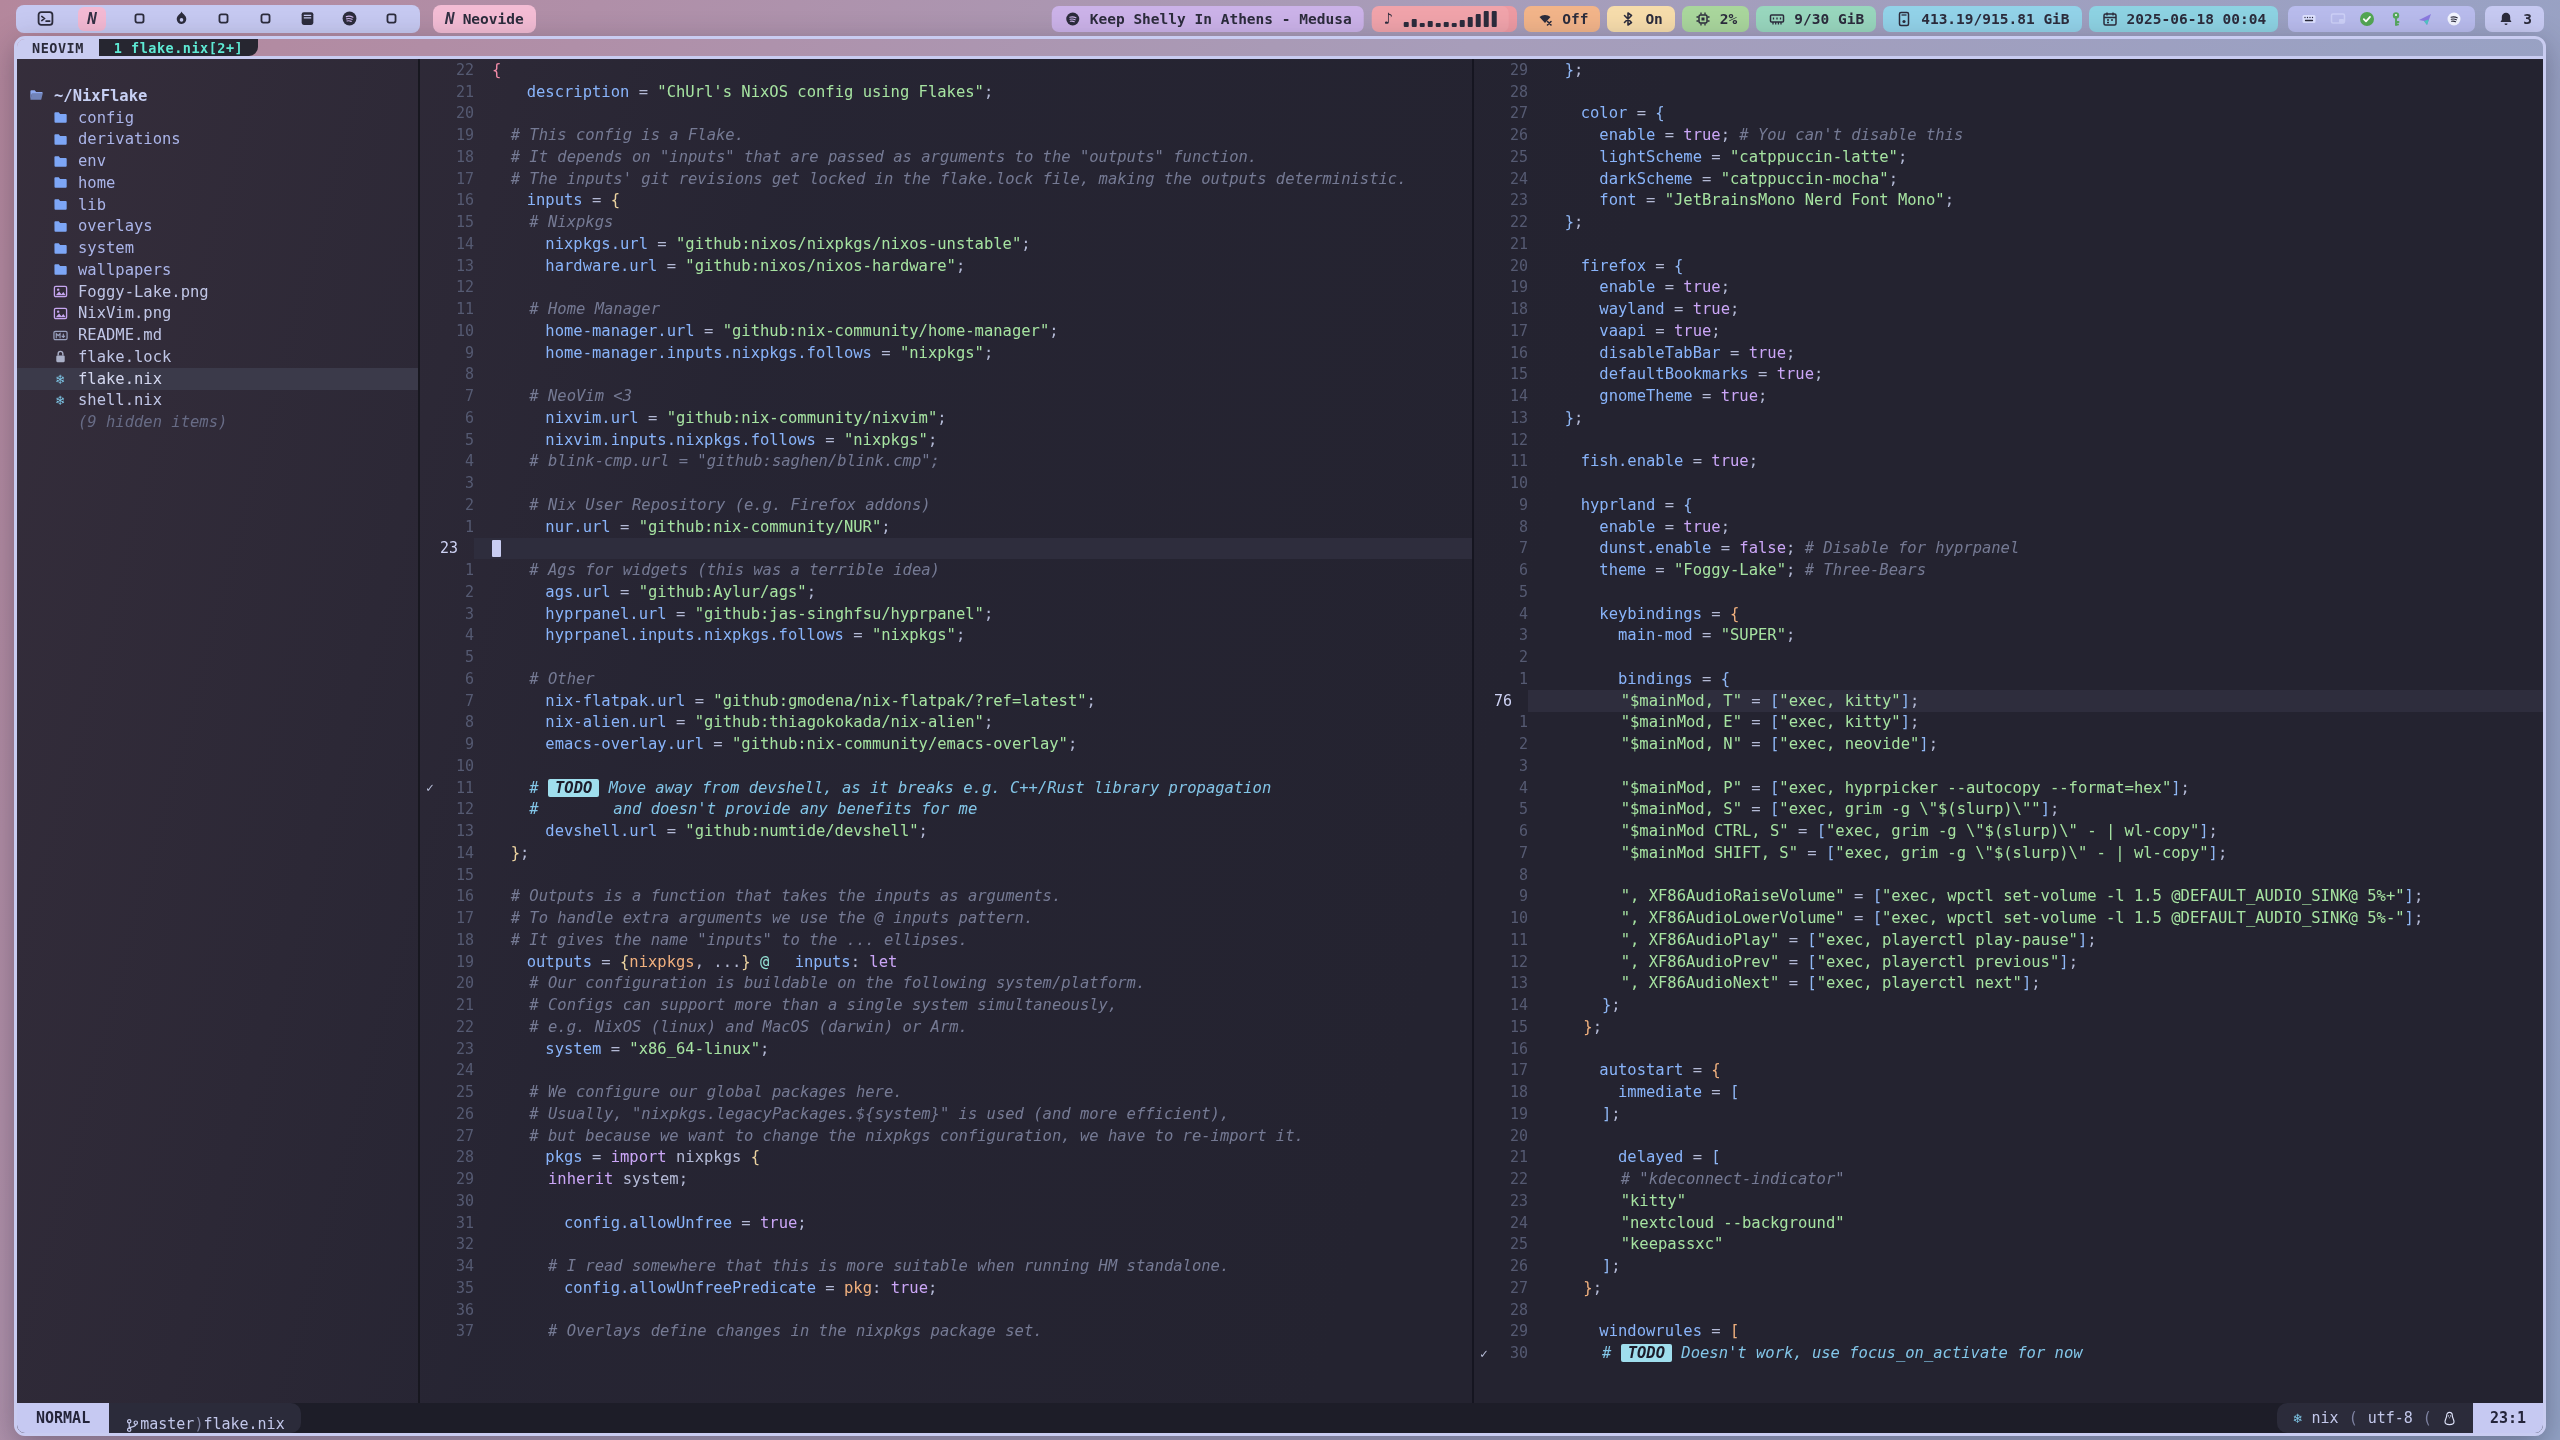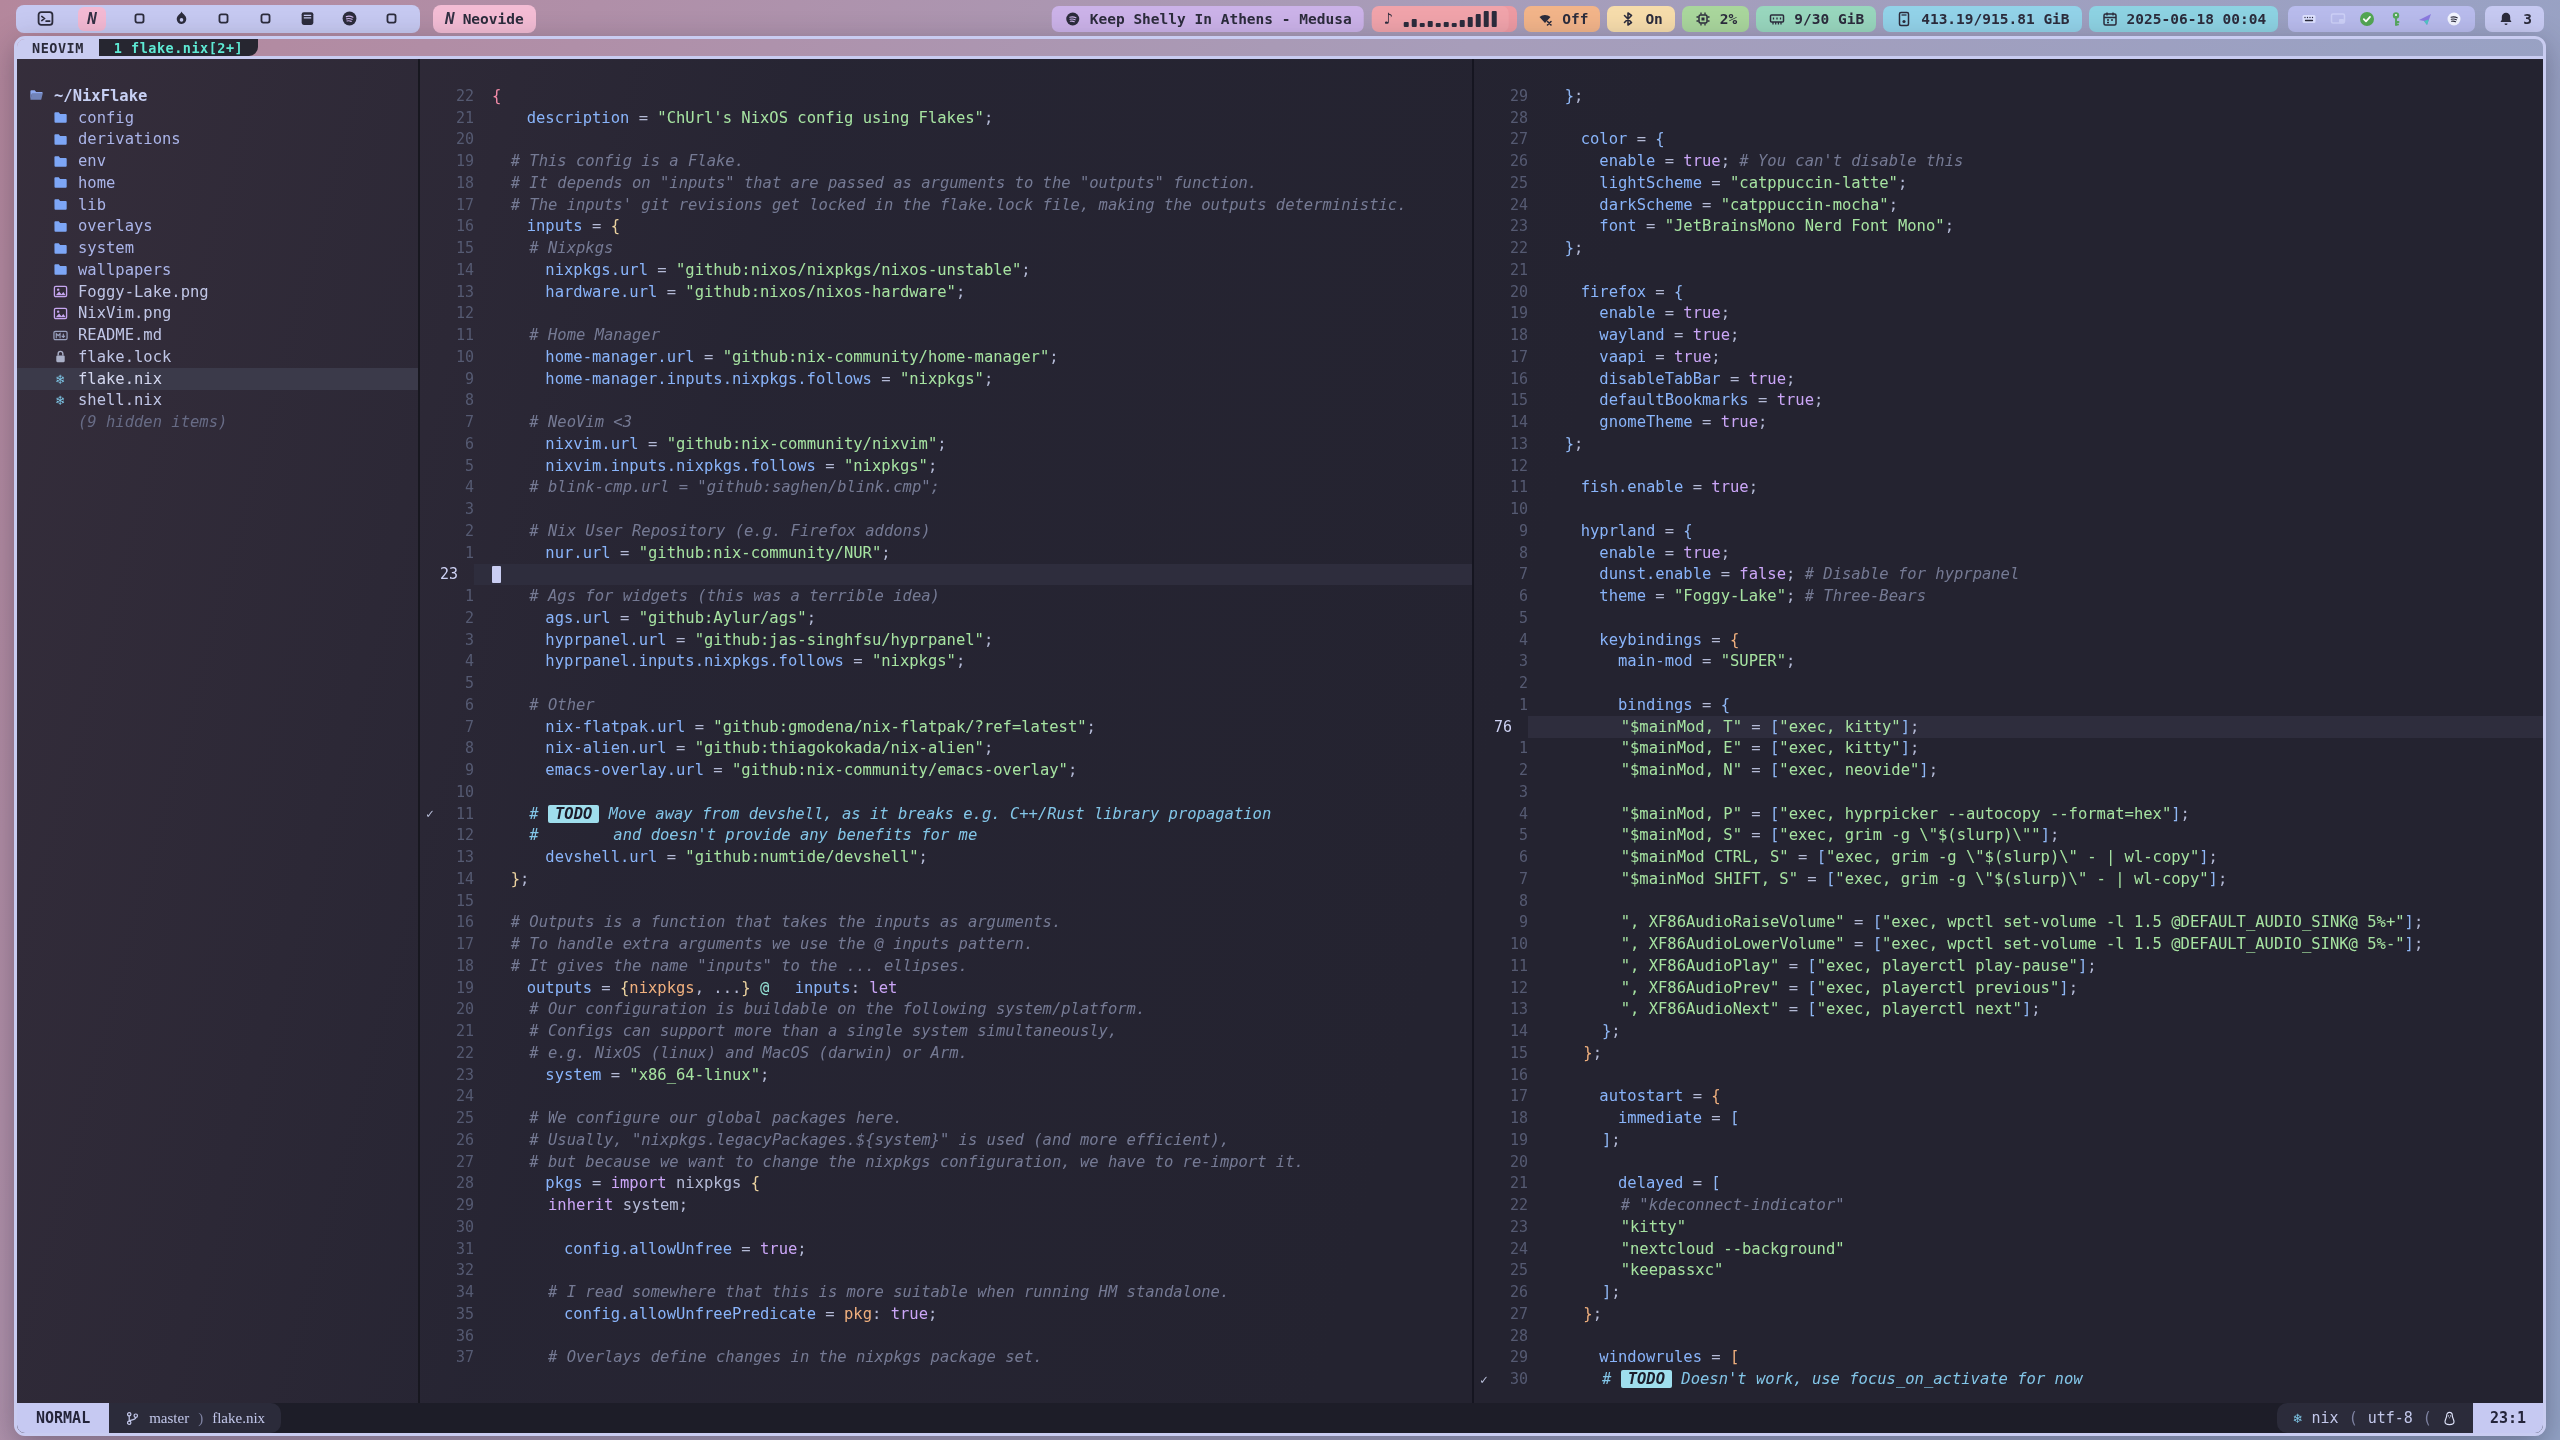--- a/index.html
+++ b/index.html
@@ -52,41 +52,41 @@
   .titem.file { color:#c0c6e6; }
   .titem.sel { background:#3b3a4a; color:#d4d8f0; }
   .titem.muted { color:#676b85; font-style:italic; }
   .ticon { width:18px; height:16px; display:flex; align-items:center; justify-content:center; flex:none; }
   .ticon svg { width:15px; height:15px; }
   .ic-folder { color:#7da6f6; } .ic-folder-open { color:#8ca8ee; }
   .ic-image { color:#c6a6f0; } .ic-markdown { color:#9aa2c0; }
   .ic-lock { color:#aab0c8; } .ic-nix { color:#7dc4e4; font-size:14px; }
 
   
-  .pane { padding-top:26px; overflow:hidden; min-width:0; }
+  .pane { overflow:hidden; min-width:0; }
   .pane.left { width:1054px; flex:none; border-right:2px solid #151520; }
   .pane.right { flex:1; }
   .crow { height:21.75px; display:flex; align-items:center; font-size:15.5px; }
   .gut { width:54px; flex:none; display:flex; align-items:center; height:100%; }
   .sign { width:20px; text-align:center; color:#b7bdd8; font-size:13px; flex:none; }
   .num { flex:1; text-align:right; color:#555a72; font-size:15px; }
   .curnum { text-align:left; color:#ced2f4; }
   .code { flex:1; height:100%; display:flex; align-items:center; white-space:pre; padding-left:18px; min-width:0; overflow:hidden; }
   .curline .code { background:#2e2d3d; }
   .blockcursor { display:inline-block; width:9px; height:17px; background:#c9cdf2; border-radius:1px; margin-right:-9px; }
   .tk-p { color:#b4bad6; } .tk-id { color:#89b4fa;margin-left:16px; } .tk-str { color:#a6e3a1; }
   .tk-kw { color:#cba6f7; } .tk-or { color:#f0b07e; } .tk-teal { color:#94e2d5; }
   .tk-cm { color:#757a94; font-style:italic; } .tk-cmt { color:#83c6e8; font-style:italic; }
   .tk-b1 { color:#f38ba8; } .tk-b2 { color:#ecd3a0; } .tk-b3 { color:#8fb7f5; } .tk-b4 { color:#f0b07e; }
   .tk-todo { background:#9fdeed; color:#1c1c2a; font-weight:700; font-style:italic; padding:0 7px; border-radius:2px; }
 
   
   .statusline { height:30px; background:#1d1d28; display:flex; align-items:stretch; font-size:15px; flex:none; }
   .mode { background:#c6c9f2; color:#24243a; font-weight:700; display:flex; align-items:center; padding:0 19px; }
-  .gitseg { background:#2b2b3a; color:#c2c7ea; display:flex; align-items:center; gap:9px; padding:0 16px; border-radius:0 10px 10px 0;font-family:Liberation Serif, serif; }
+  .gitseg { background:#2b2b3a; color:#c2c7ea; display:flex; align-items:flex-end; padding:0 16px; border-radius:0 10px 10px 0; }
   .gitseg svg { width:15px; height:15px; }
   .sep { color:#7d81a0; }
   .sl-spacer { flex:1; }
   .rightseg { background:#2b2b3a; color:#c2c7ea; display:flex; align-items:center; gap:10px; padding:0 16px; border-radius:10px 0 0 10px; }
   .rightseg .ic-nix { color:#7dc4e4; }
   .rightseg svg { width:15px; height:15px; }
   .pos { background:#c6c9f2; color:#24243a; font-weight:700; display:flex; align-items:center; padding:0 17px; }
 </style>
 </head>
 <body>

